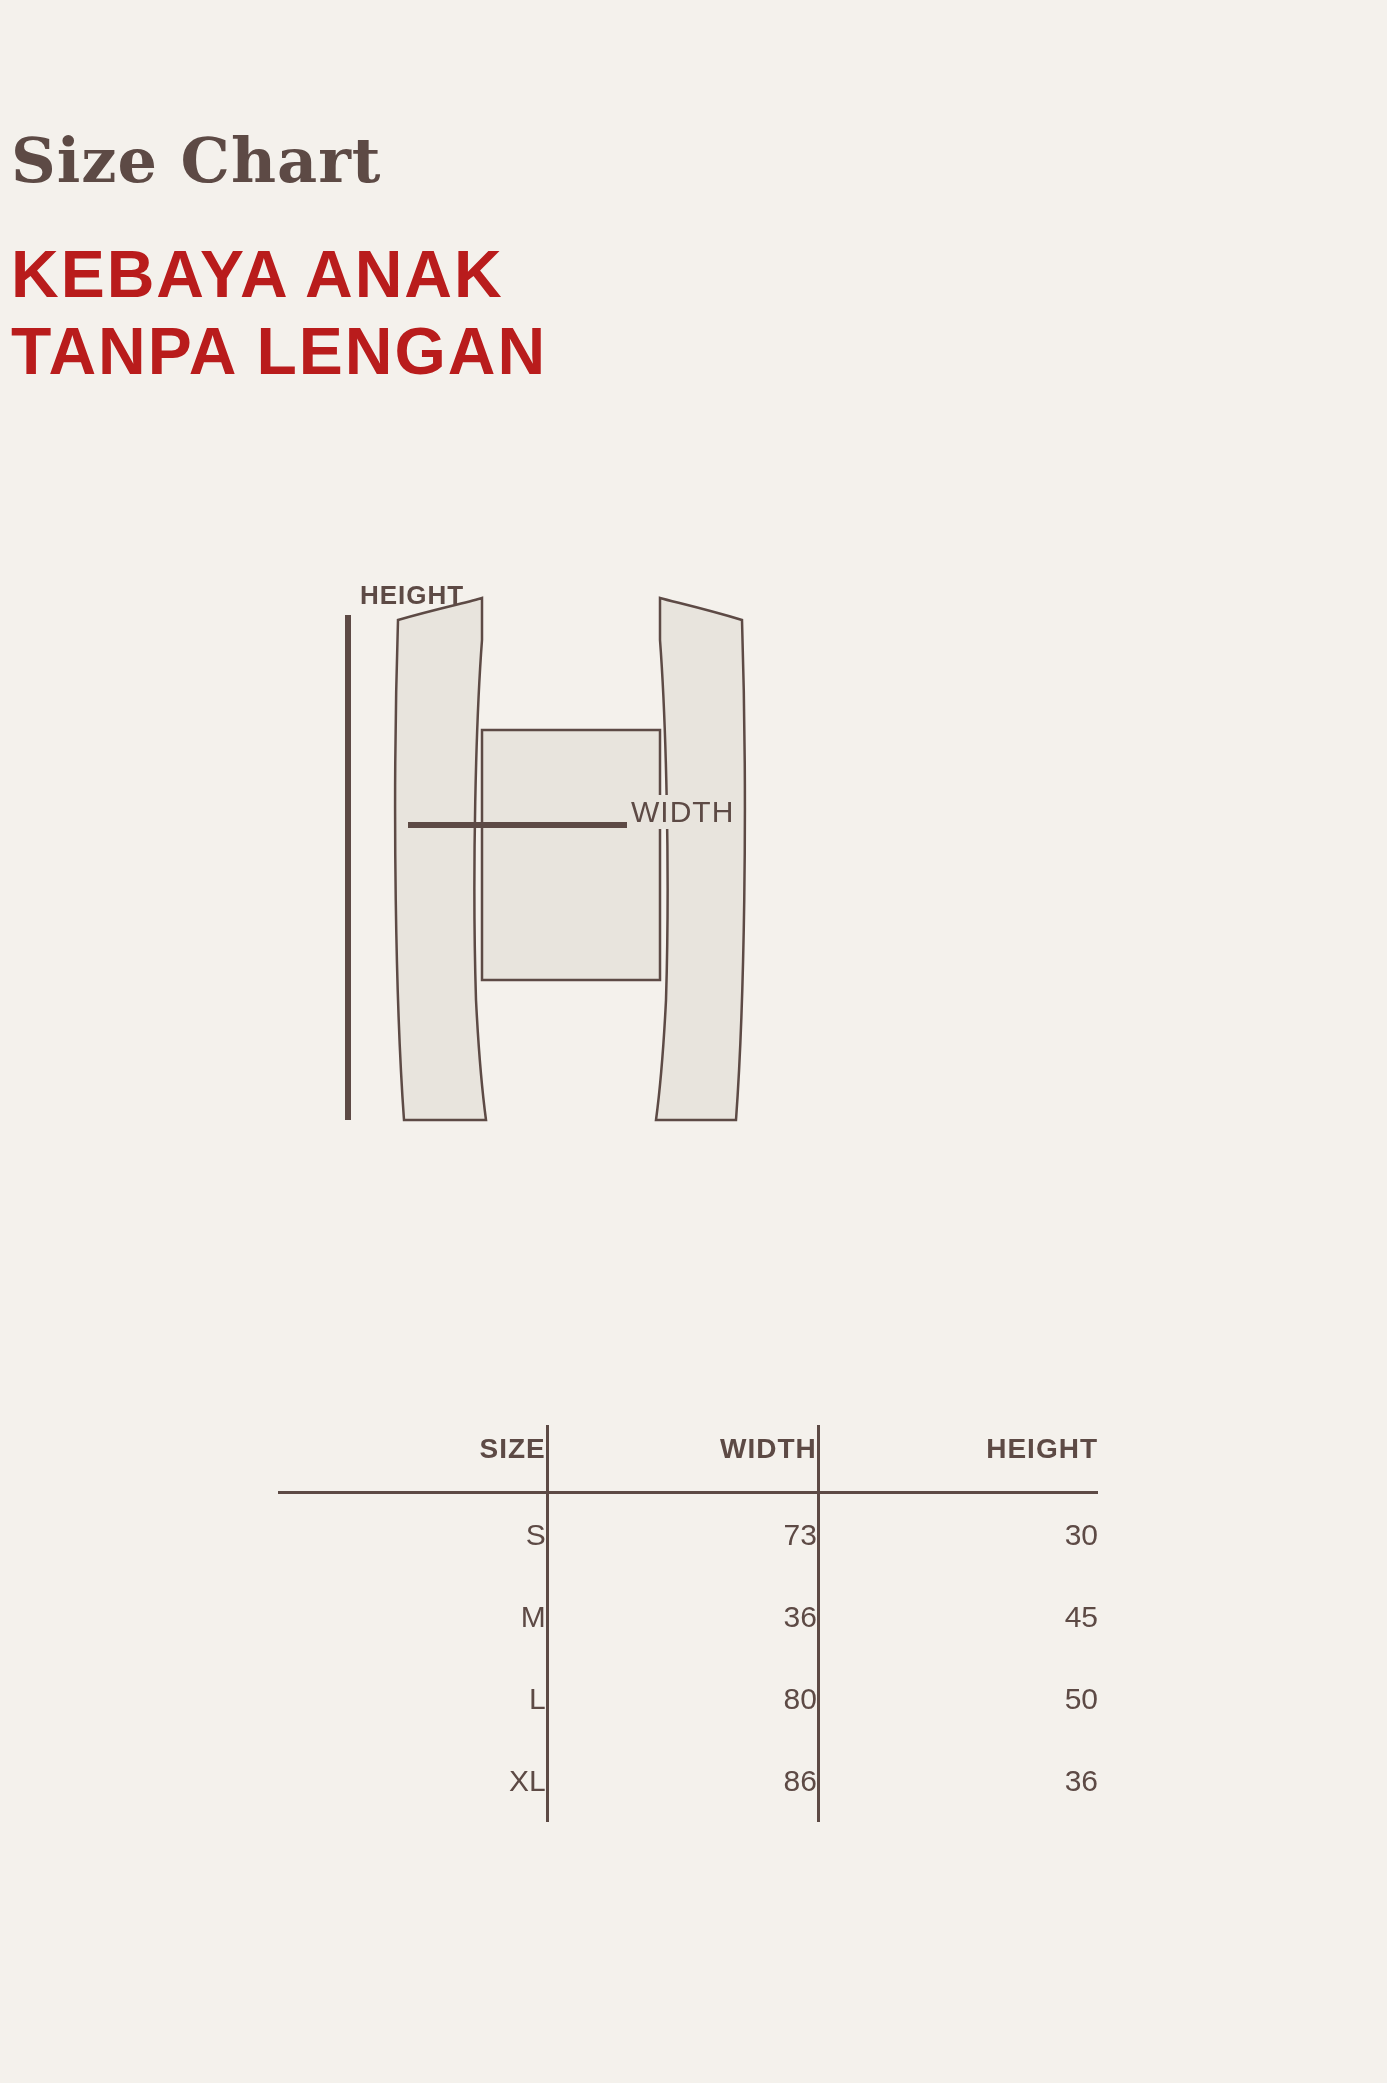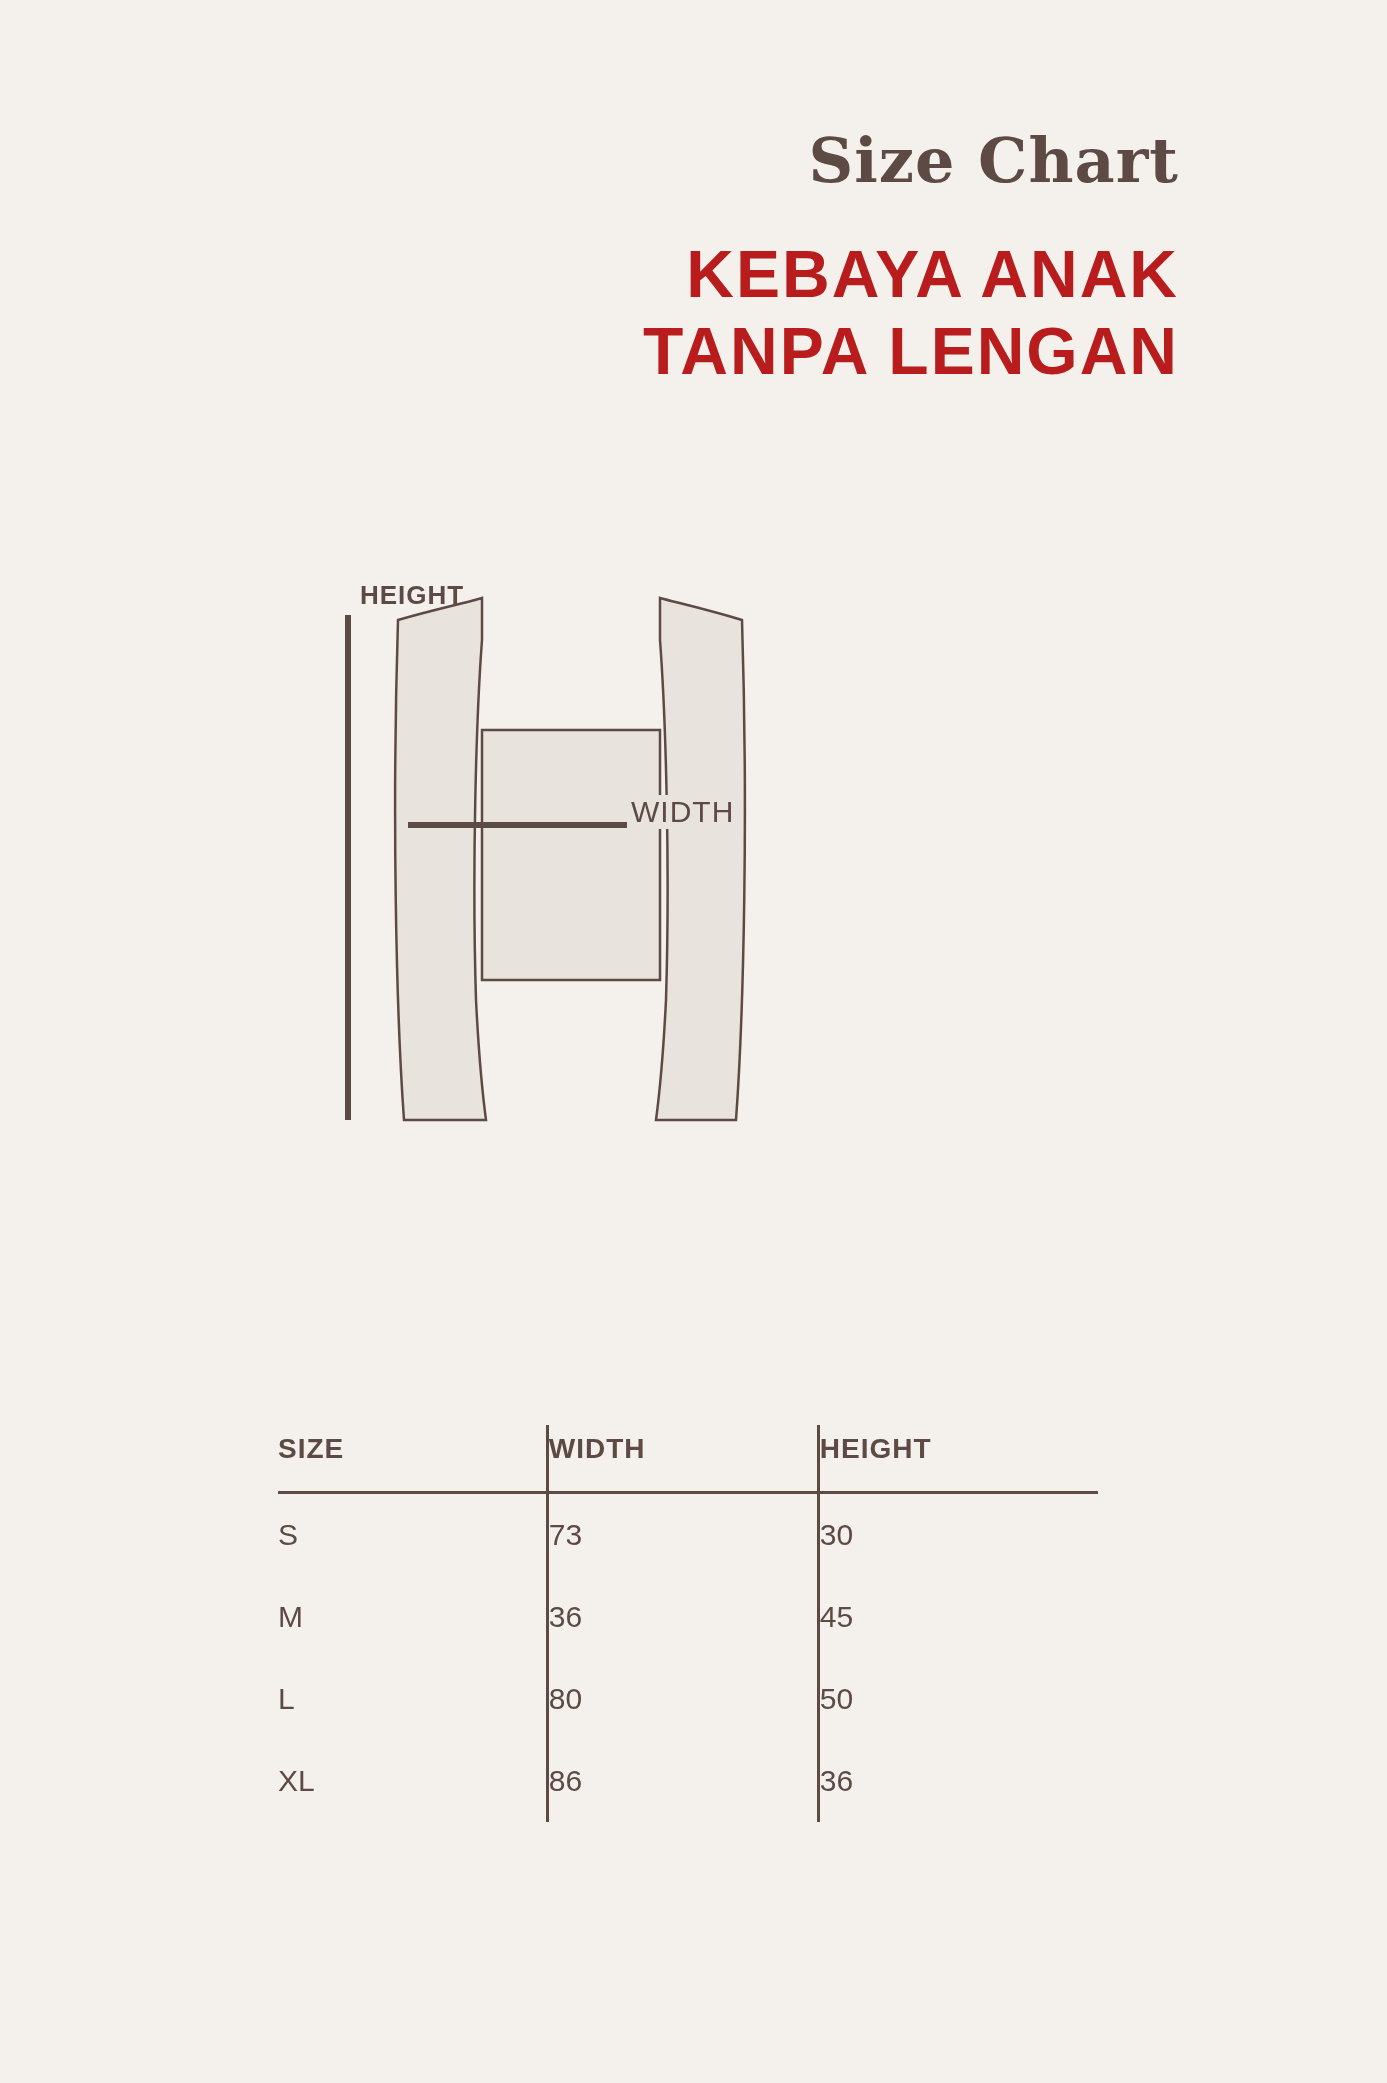--- a/index.html
+++ b/index.html
@@ -19,23 +19,23 @@
     width: 1387px;
     height: 2083px;
     position: relative;
     background: #f4f1ec;
   }
 
   
   .title-block {
     position: absolute;
     top: 130px;
-    left: 2px;
+    left: 11px;
     width: 1177px;
-    text-align: right;
+    text-align: left;
   }
   .script-title {
     font-family: "DejaVu Serif", "Liberation Serif", serif;
     font-size: 62px;
     font-weight: 700;
     letter-spacing: 1px;
     color: #5d4a45;
     line-height: 1;
     margin: 0;
   }
@@ -85,21 +85,21 @@
     top: 1425px;
     left: 278px;
     width: 820px;
   }
   table.size-table {
     border-collapse: collapse;
     width: 820px;
   }
   table.size-table th,
   table.size-table td {
-    text-align: left;
+    text-align: right;
     color: #5d4a45;
     font-weight: 400;
   }
   table.size-table th {
     font-size: 28px;
     font-weight: 700;
     letter-spacing: 1px;
     padding: 8px 0 26px 0;
   }
   table.size-table td {

